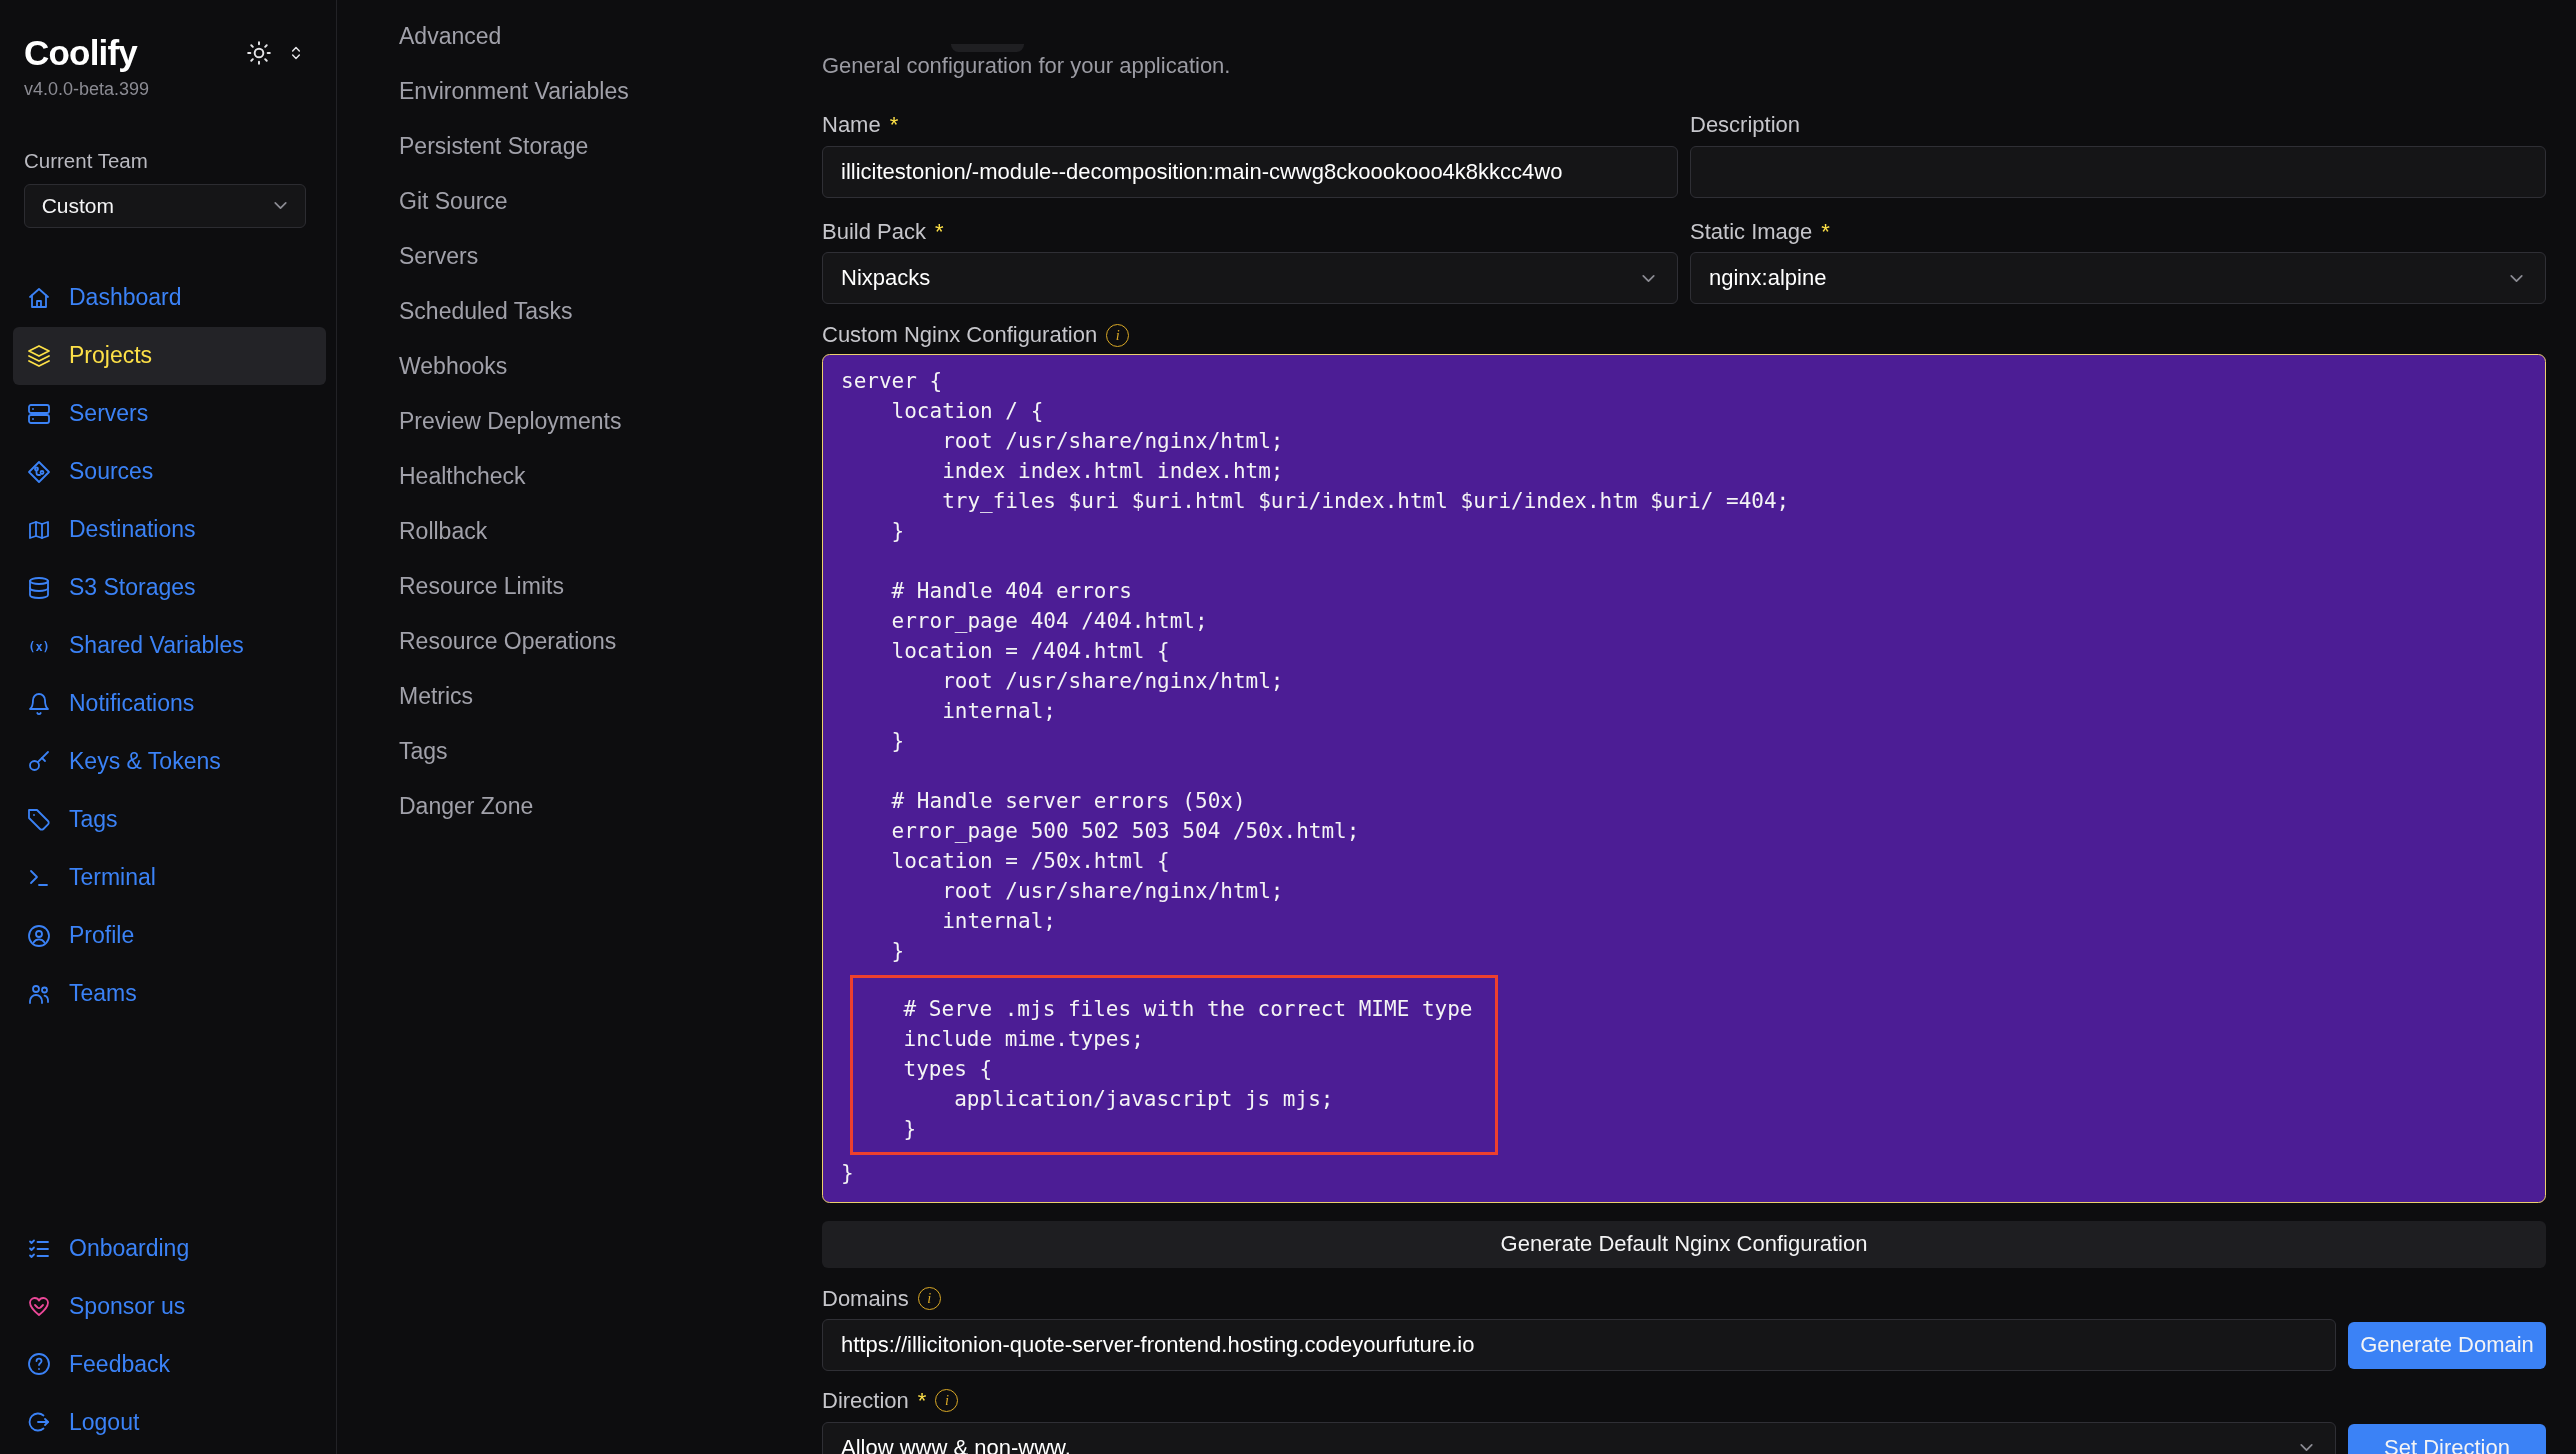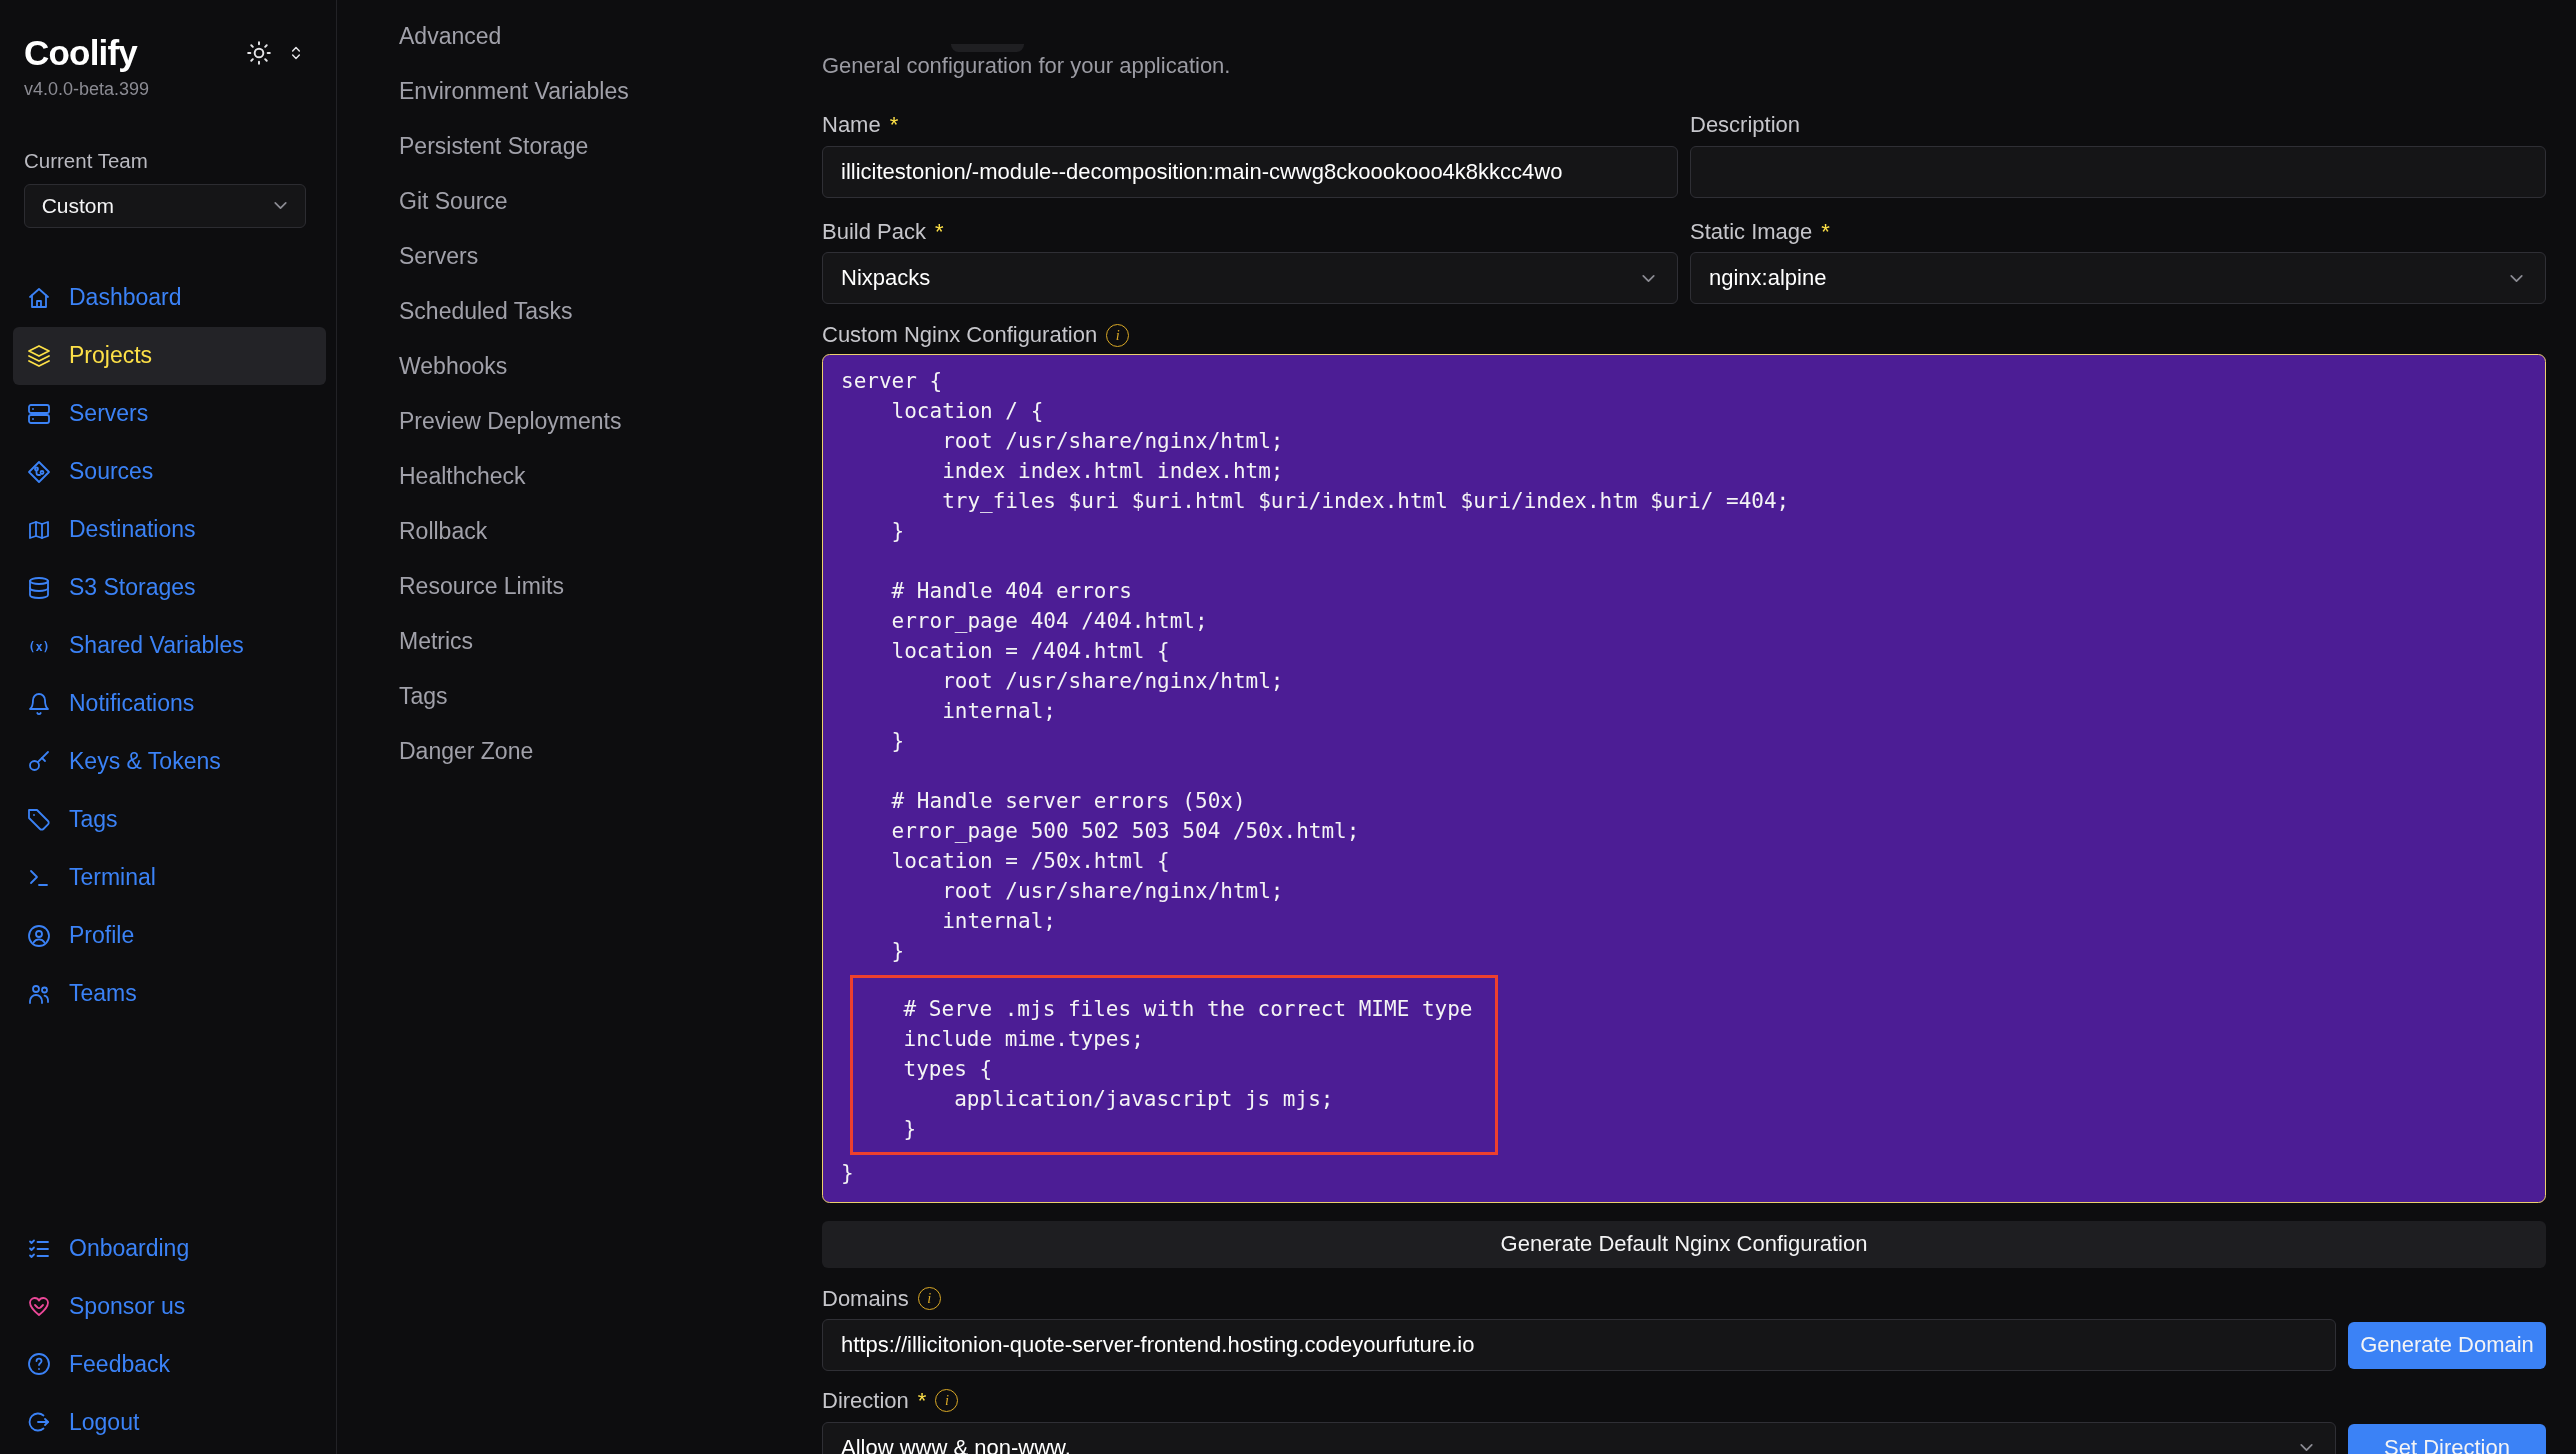--- a/index.html
+++ b/index.html
@@ -310,20 +310,21 @@
     <div class="subnav-item">Environment Variables</div>
     <div class="subnav-item">Persistent Storage</div>
     <div class="subnav-item">Git Source</div>
     <div class="subnav-item">Servers</div>
     <div class="subnav-item">Scheduled Tasks</div>
     <div class="subnav-item">Webhooks</div>
     <div class="subnav-item">Preview Deployments</div>
     <div class="subnav-item">Healthcheck</div>
     <div class="subnav-item">Rollback</div>
     <div class="subnav-item">Resource Limits</div>
+    <div class="subnav-item">Resource Operations</div>
     <div class="subnav-item">Metrics</div>
     <div class="subnav-item">Tags</div>
     <div class="subnav-item">Danger Zone</div>
   </nav>
 
 <main>
   <div class="tab-remnant"></div>
   <div class="subtitle">General configuration for your application.</div>
 
   <div class="grid2">

